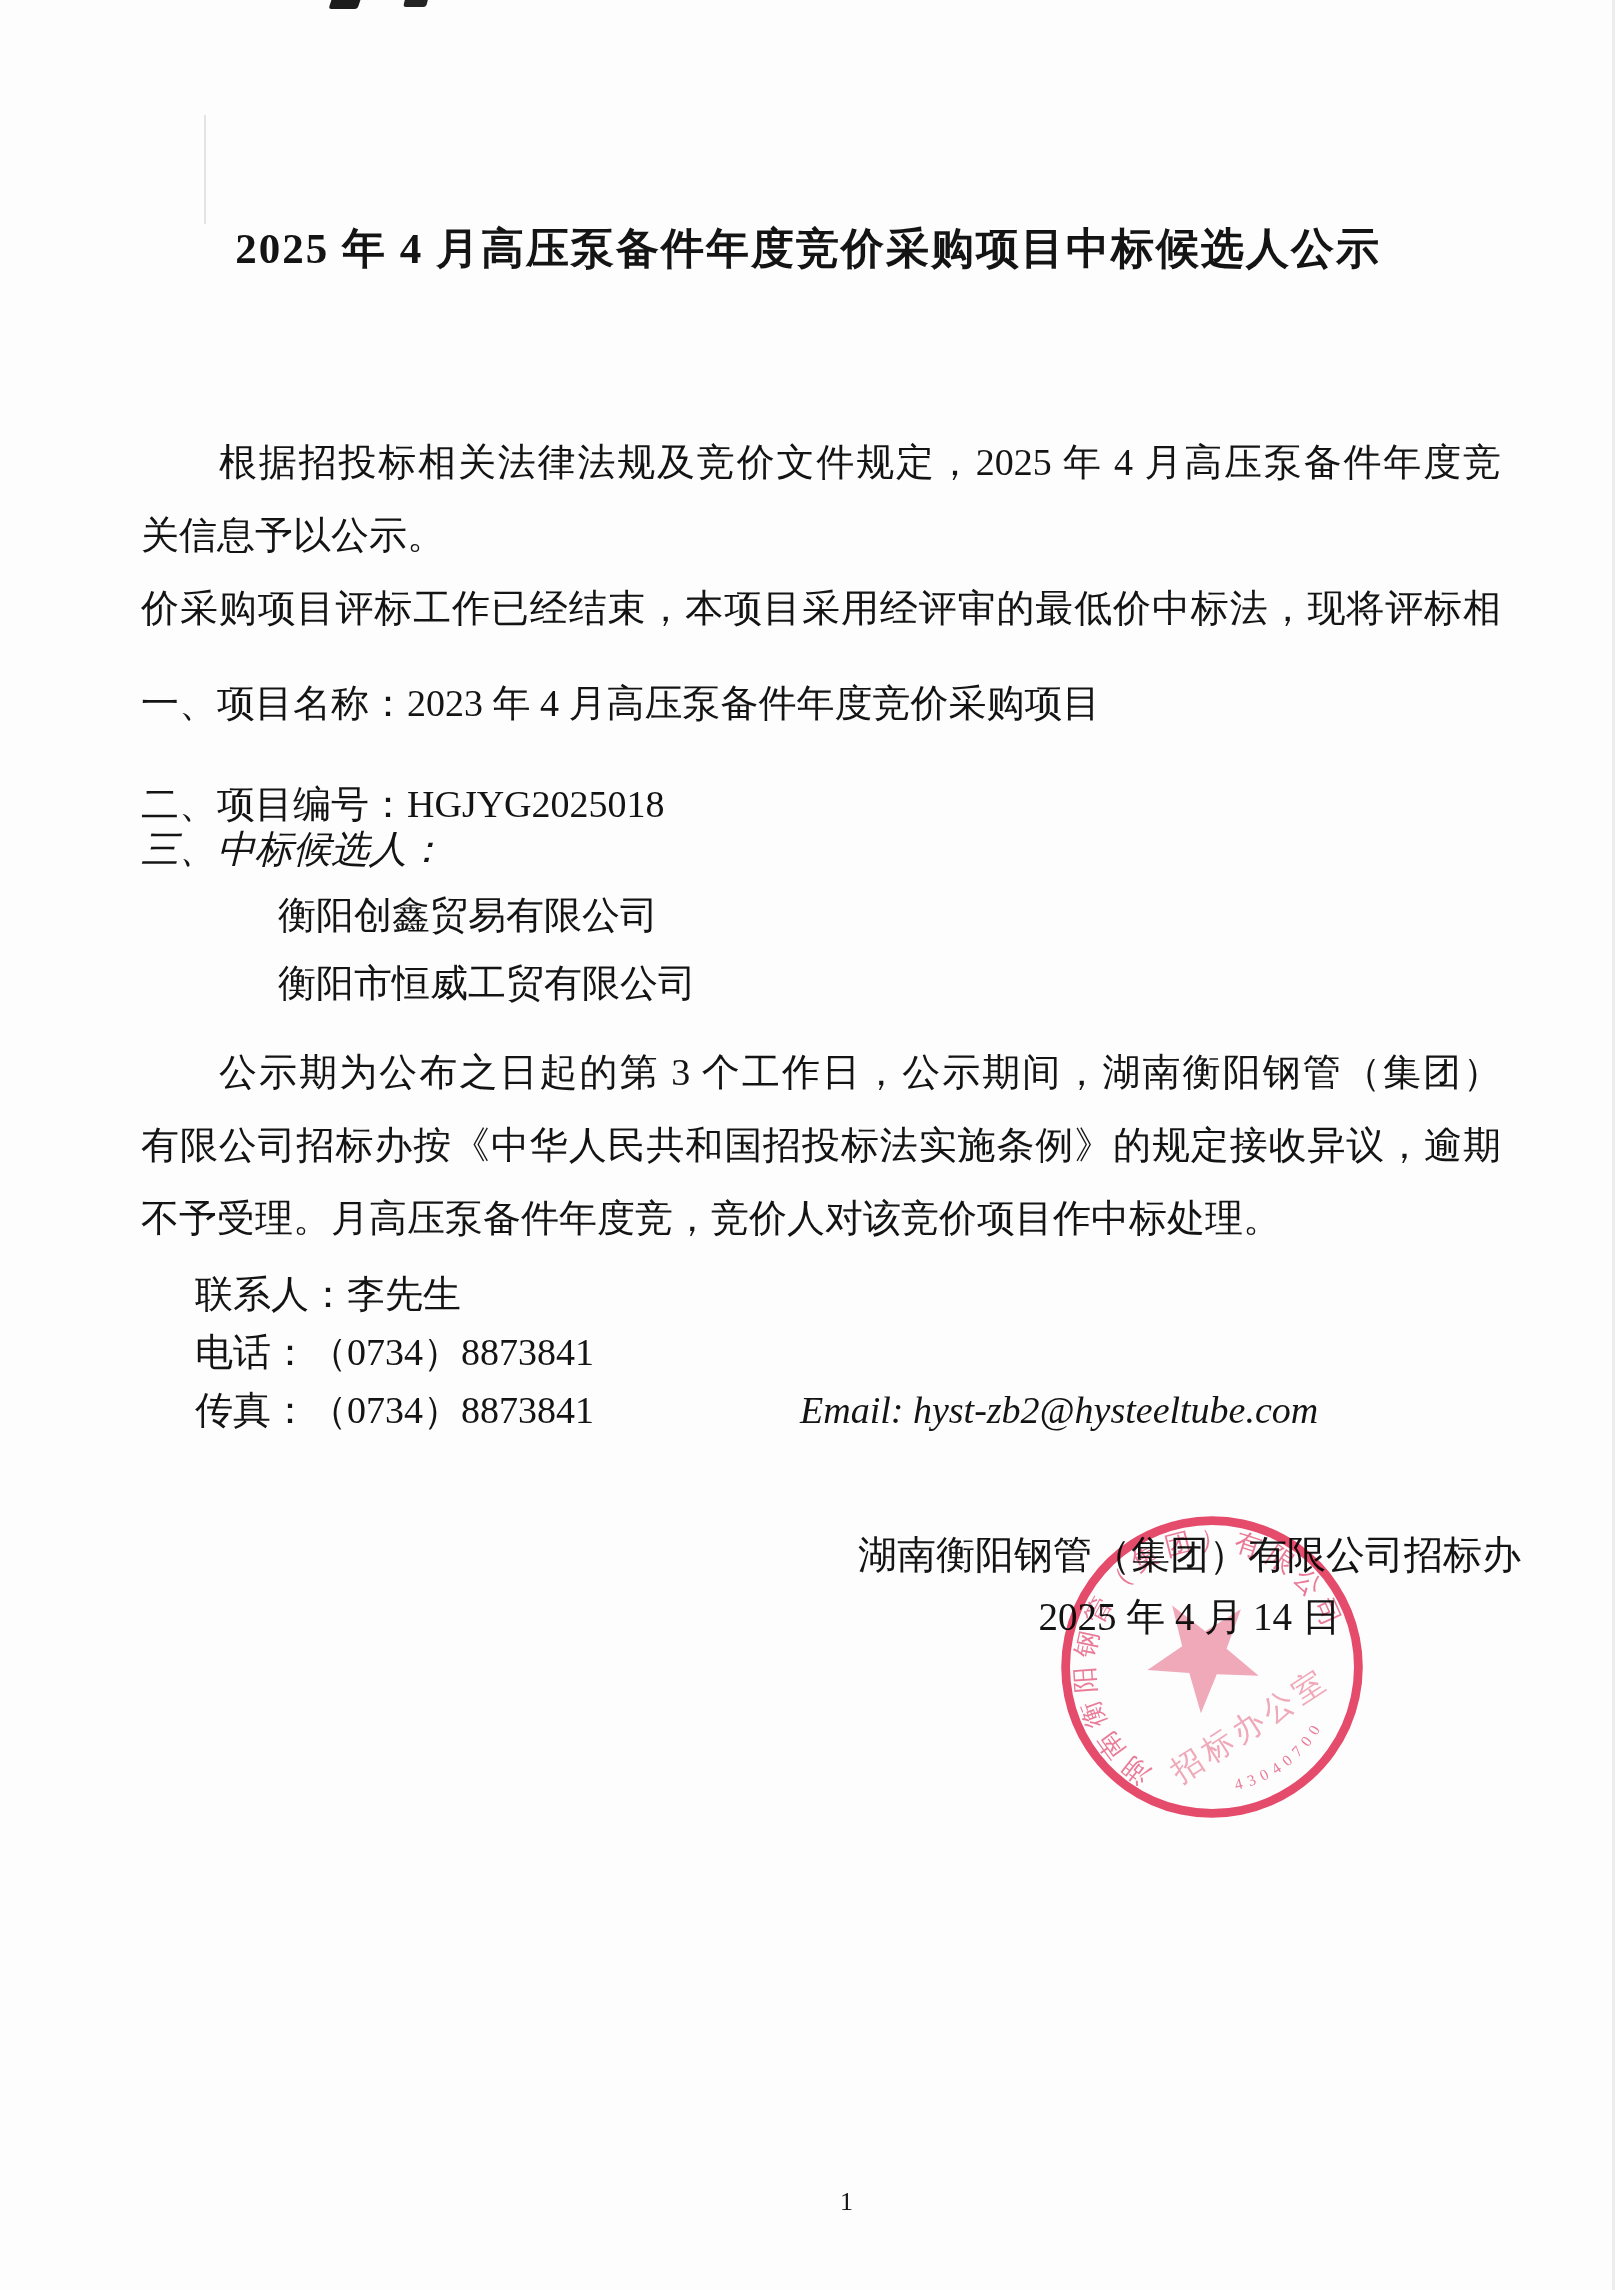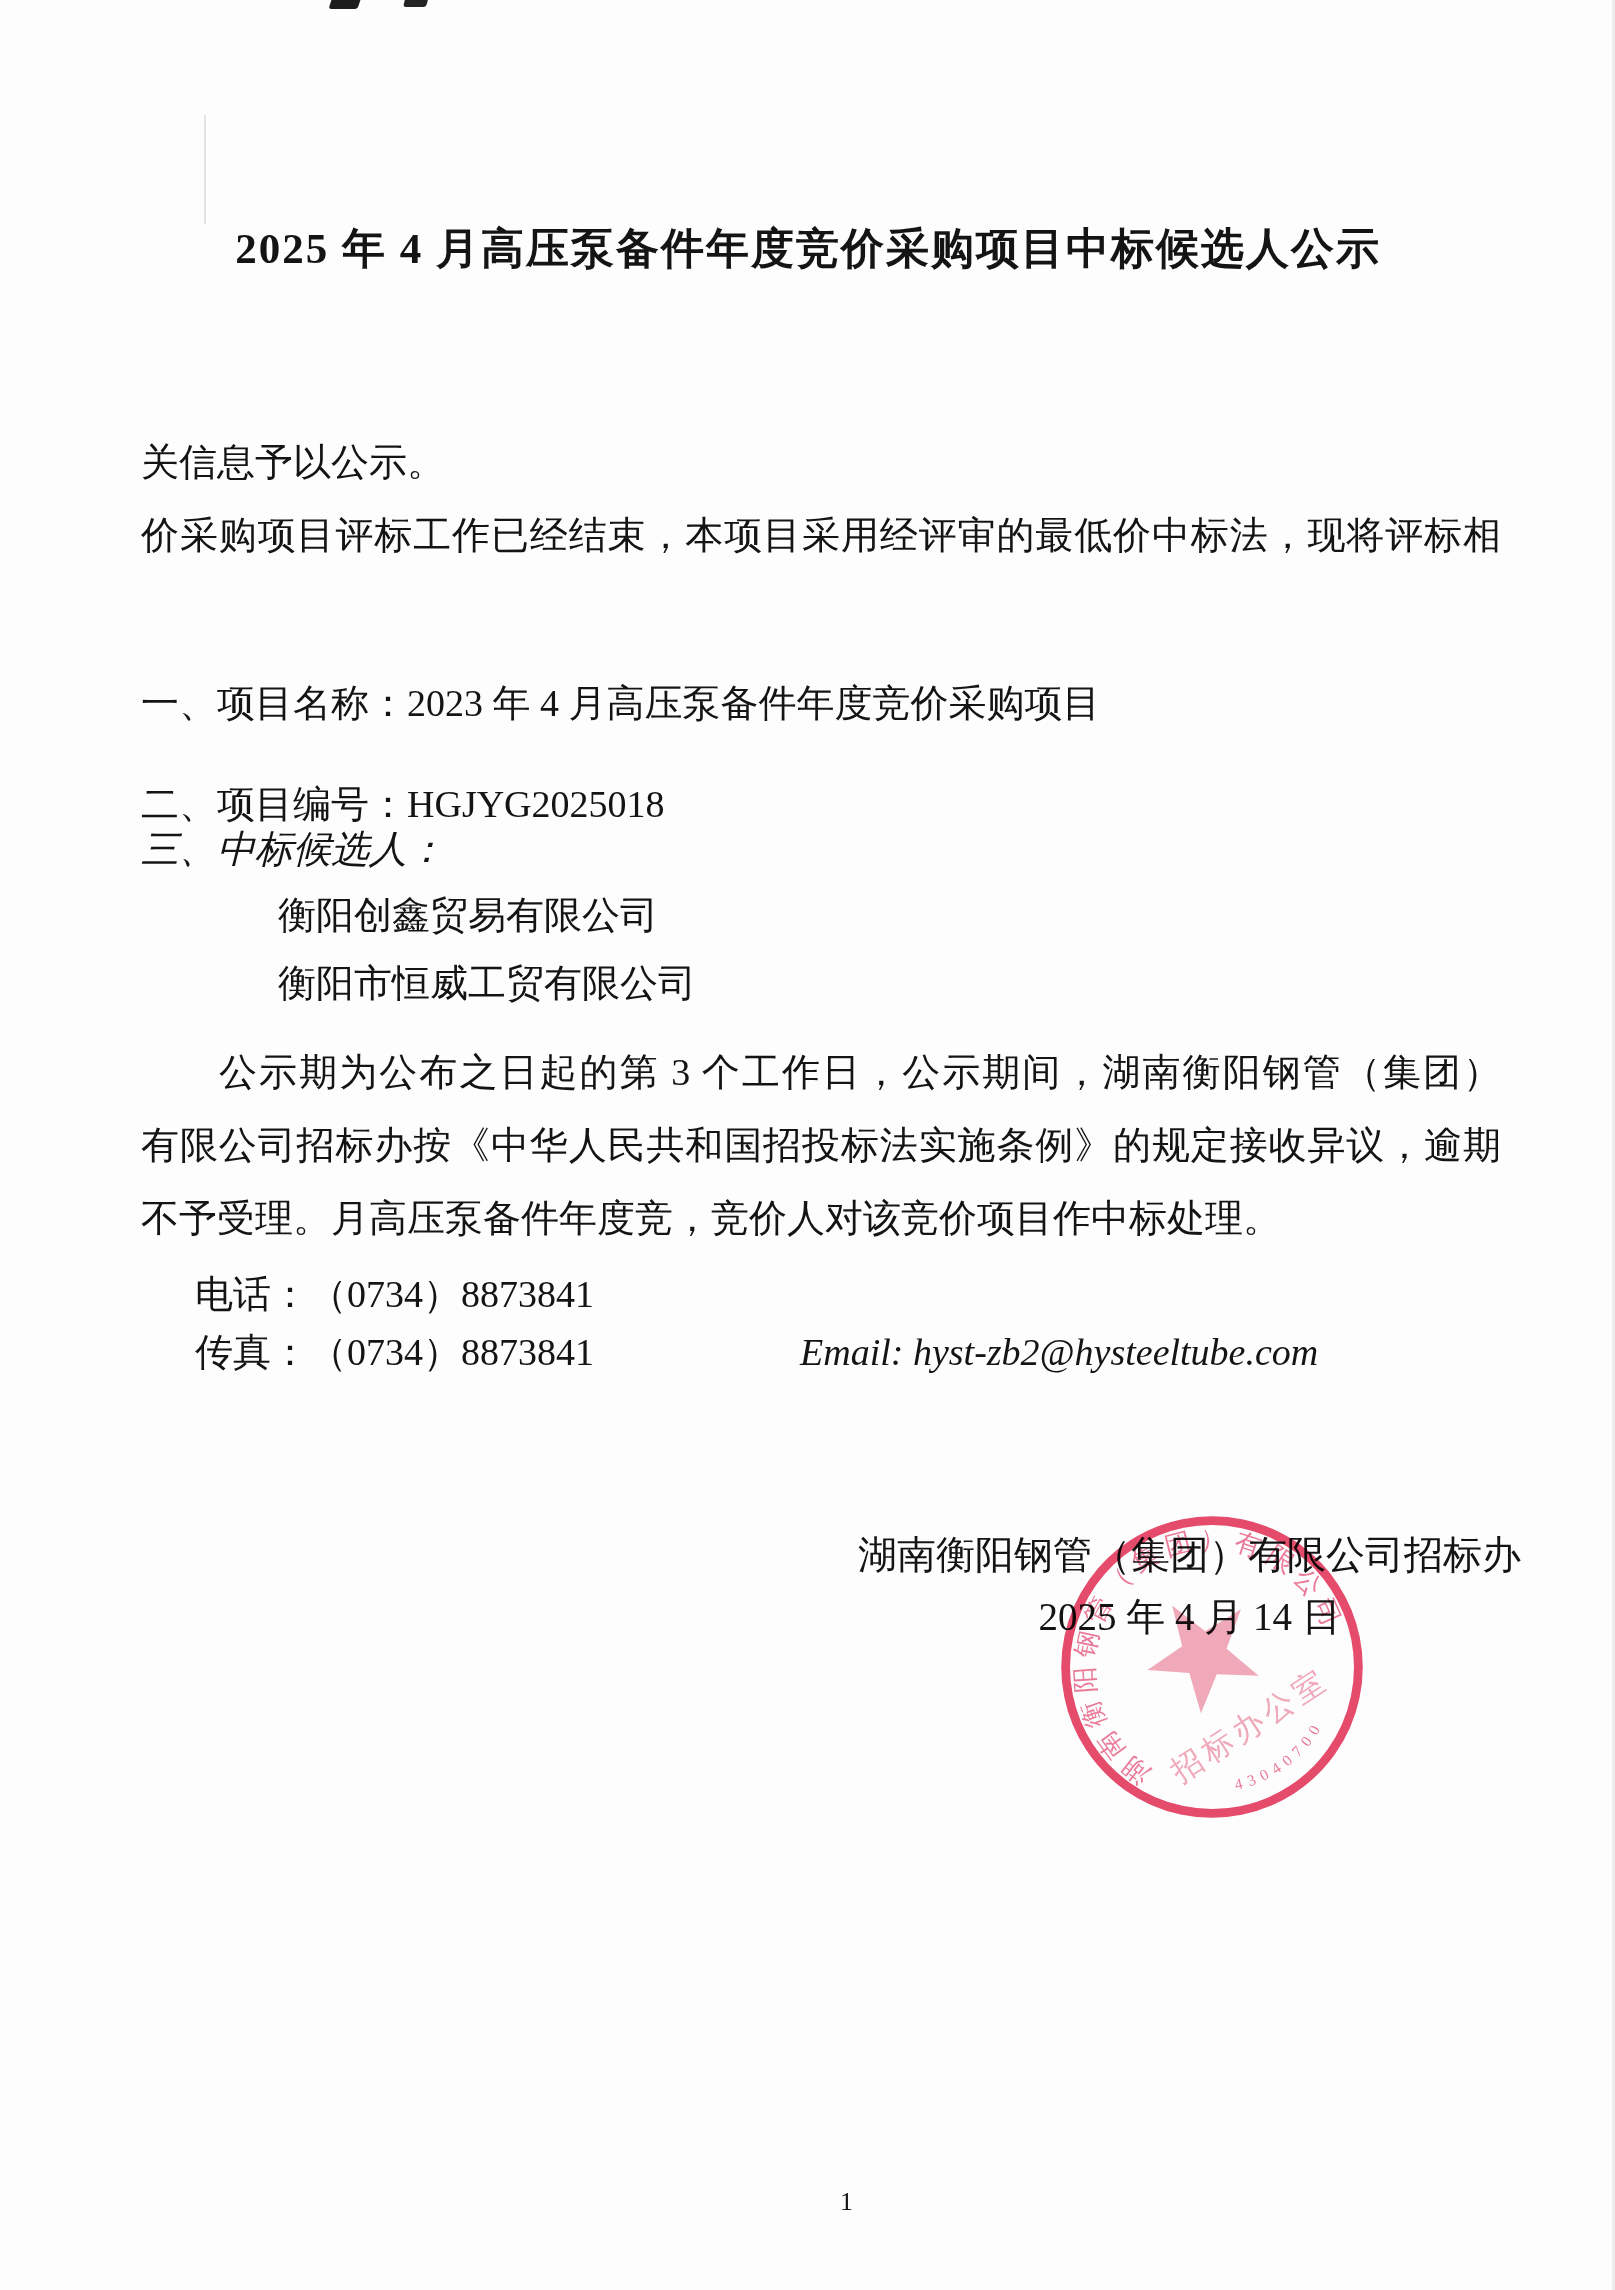--- a/index.html
+++ b/index.html
@@ -51,40 +51,44 @@
 <div class="page">
 
   <div class="mark-a"></div>
   <div class="mark-b"></div>
   <div class="scanline"></div>
   <div class="edge-r"></div>
 
   <h1 class="title">2025 年 4 月高压泵备件年度竞价采购项目中标候选人公示</h1>
 
   <div class="abs" style="top:426px;">
+    <div class="bline indent fill">根据招投标相关法律法规及竞价文件规定，2025 年 4 月高压泵备件年度竞</div>
     <div class="bline">关信息予以公示。</div>
     <div class="bline fill">价采购项目评标工作已经结束，本项目采用经评审的最低价中标法，现将评标相</div>
   </div>
 
   <div class="abs bline" style="top:667px;">一、项目名称：2023 年 4 月高压泵备件年度竞价采购项目</div>
   <div class="abs bline" style="top:768px;">二、项目编号：HGJYG2025018</div>
   <div class="abs bline" style="top:813px;font-style:italic;">三、中标候选人：</div>
 
   <div class="abs cands" style="top:881px;">
     <div class="cline">衡阳创鑫贸易有限公司</div>
     <div class="cline">衡阳市恒威工贸有限公司</div>
   </div>
 
   <div class="abs" style="top:1036px;">
     <div class="bline indent fill">公示期为公布之日起的第 3 个工作日，公示期间，湖南衡阳钢管（集团）</div>
     <div class="bline fill">有限公司招标办按《中华人民共和国招投标法实施条例》的规定接收异议，逾期</div>
     <div class="bline">不予受理。月高压泵备件年度竞，竞价人对该竞价项目作中标处理。</div>
   </div>
 
   <div class="contact">
+    <div class="crow">
+      <span>联系人：</span><span>李先生</span>
+    </div>
     <div class="crow">
       <span>电话：</span><span>（0734）8873841</span>
     </div>
     <div class="crow">
       <span>传真：</span><span>（0734）8873841</span>
       <span class="email">
         <span>Email:</span>&nbsp;<span>hyst-zb2@hysteeltube.com</span>
       </span>
     </div>
   </div>

